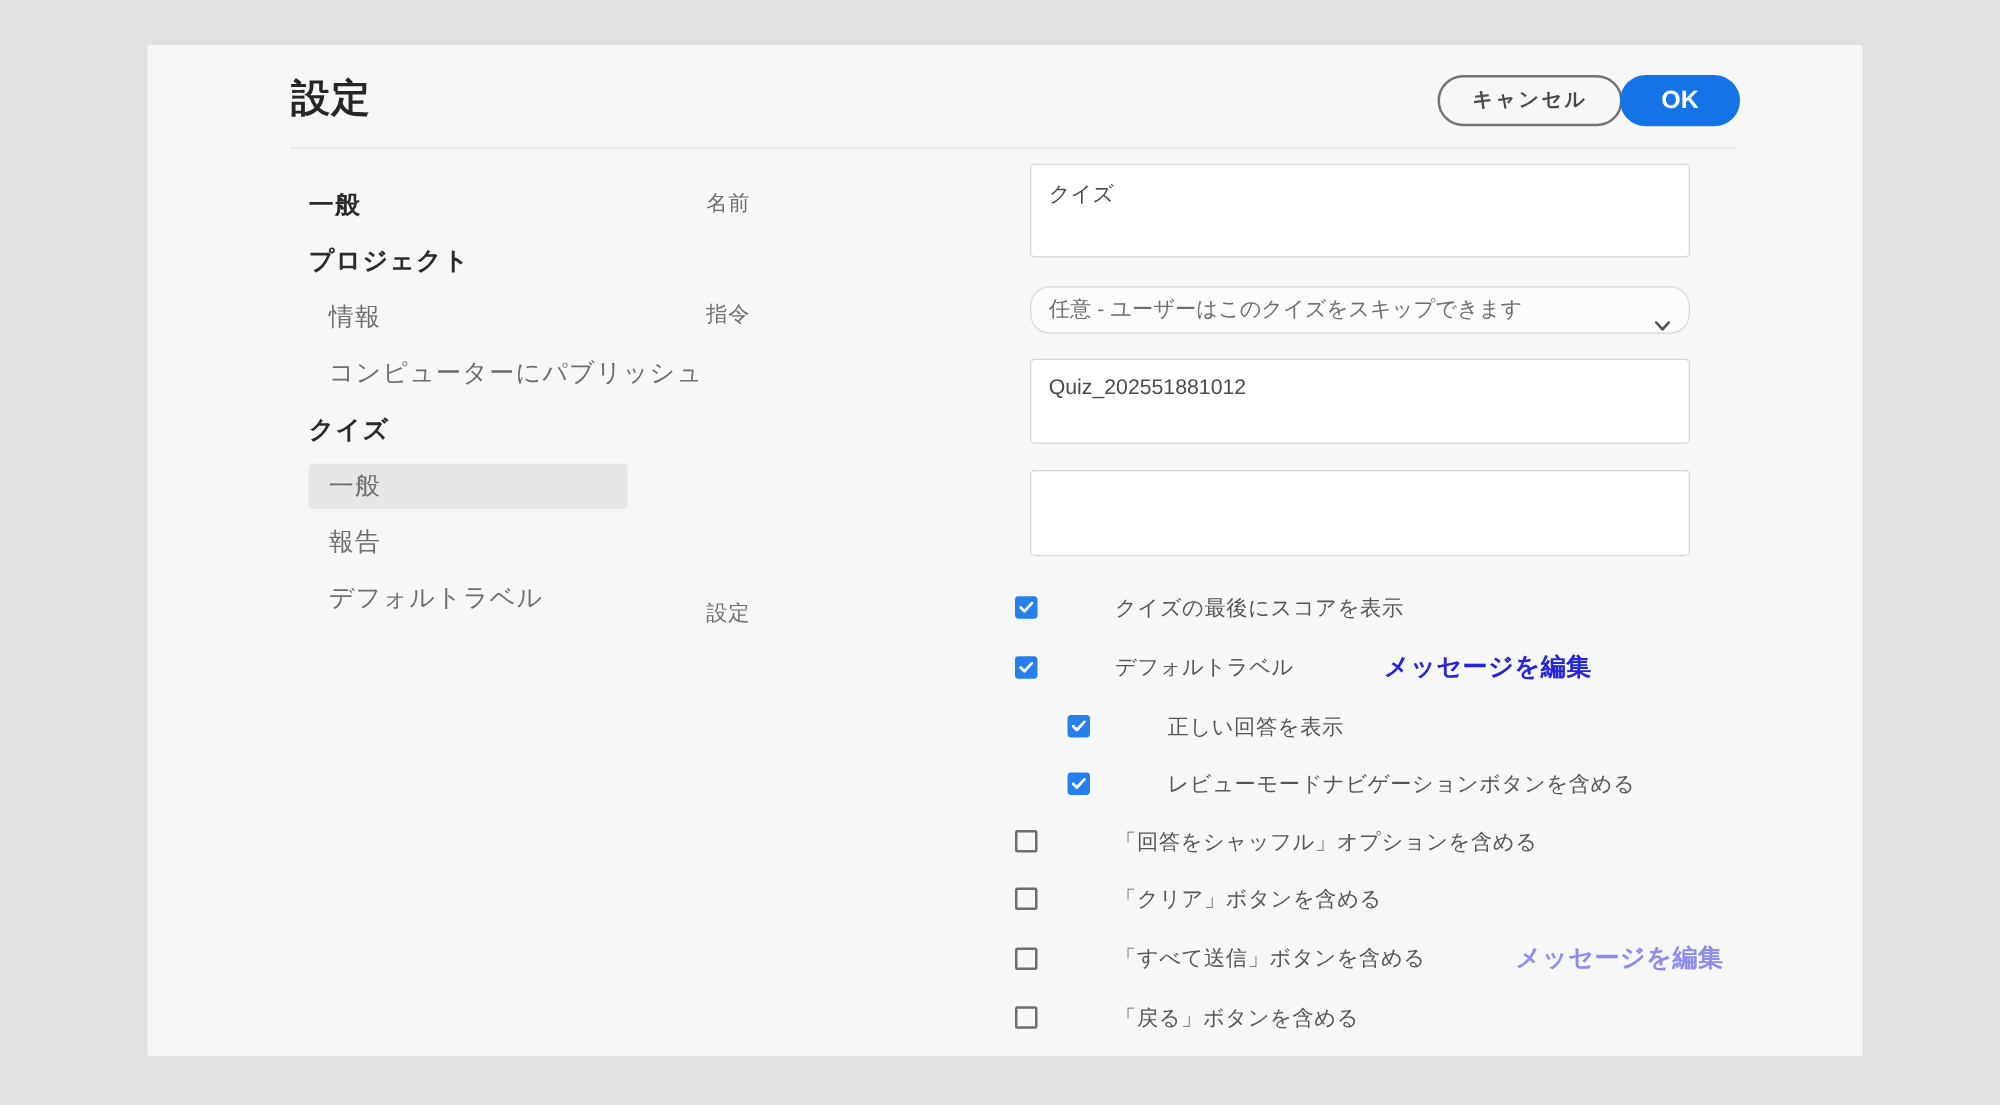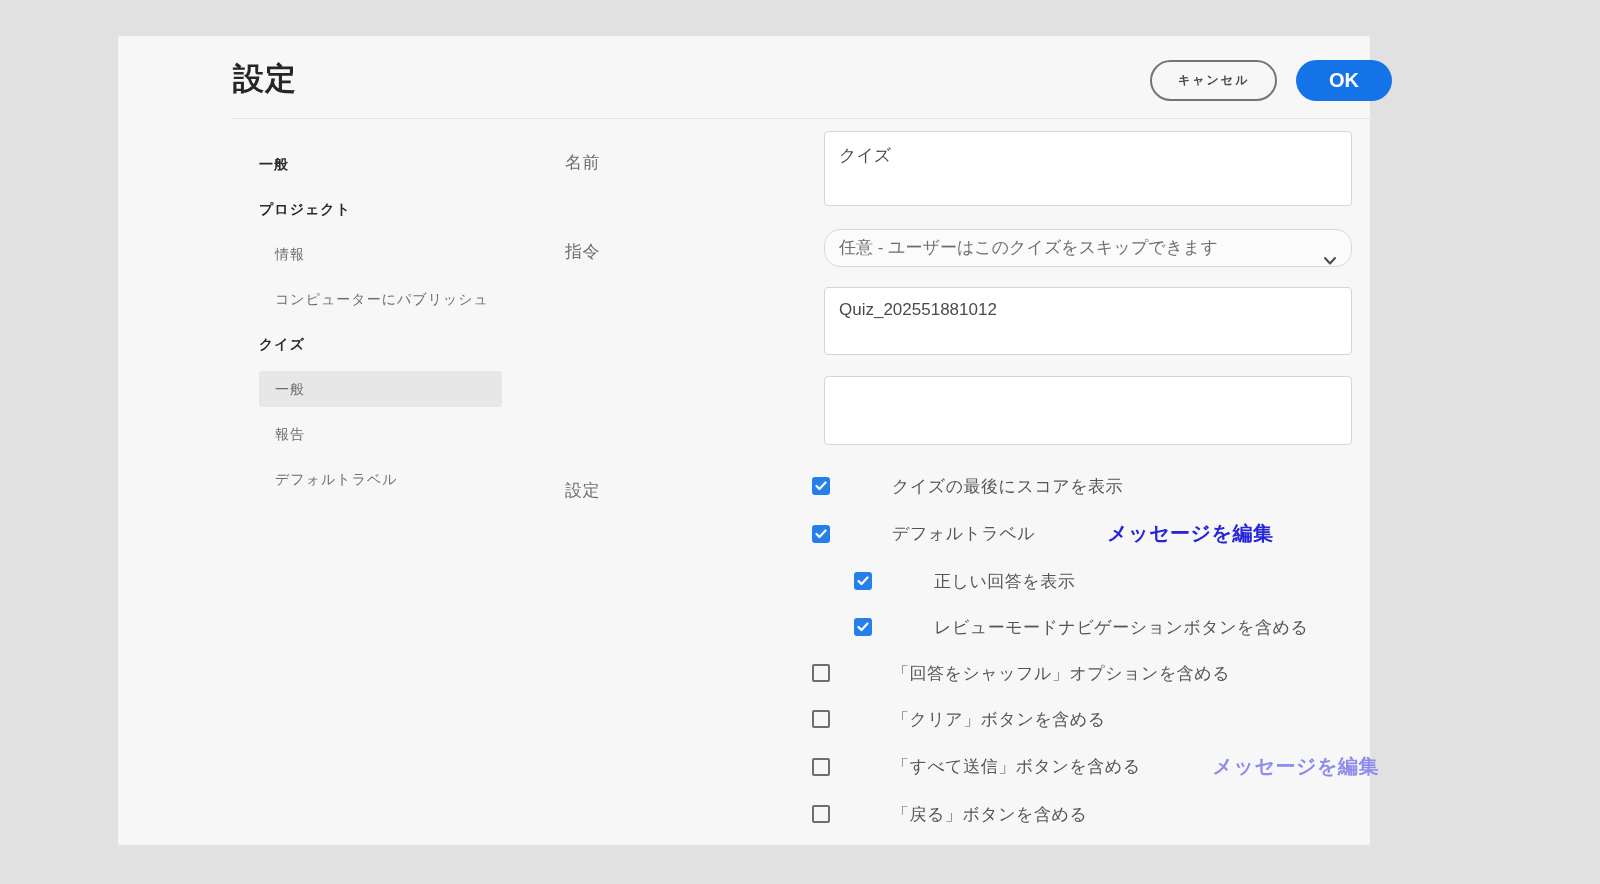--- a/index.html
+++ b/index.html
@@ -6,42 +6,42 @@
   html, body { width: 1600px; height: 884px; }
   body {
     background: #e1e1e1;
     font-family: "Liberation Sans", sans-serif;
     position: relative;
     overflow: hidden;
   }
   .card {
     position: absolute;
     left: 118px; top: 36px;
-    width: 1252px; height: 809px;
+    width: 1372px; height: 809px;
     background: #f7f7f7;
     border-radius: 2px;
   }
   .page-title {
     position: absolute;
     left: 115px; top: 22px;
     font-size: 31px;
     font-weight: 700;
     color: #262626;
     letter-spacing: 1px;
   }
   .btn-cancel {
     position: absolute;
     left: 1032px; top: 24px;
     height: 41px;
     padding: 0 26px;
     border: 2px solid #747474;
     border-radius: 21px;
     background: transparent;
     font-family: "Liberation Sans", sans-serif;
-    font-size: 12px;
+    font-size: 16px;
     font-weight: 700;
     color: #4a4a4a;
     letter-spacing: 2px;
     cursor: pointer;
   }
   .btn-ok {
     position: absolute;
     left: 1178px; top: 24px;
     width: 96px; height: 41px;
     border: none;
@@ -61,25 +61,24 @@
   
   .sidebar {
     position: absolute;
     left: 129px; top: 110px;
     width: 255px;
   }
   .side-row {
     height: 36px;
     line-height: 36px;
     margin-bottom: 9px;
-    font-size: 14px;
+    font-size: 20px;
     border-radius: 3px;
     white-space: nowrap;
     cursor: pointer;
-    margin-left: 12px;
   }
   .side-row.header {
     font-weight: 700;
     color: #2b2b2b;
     letter-spacing: 1px;
     cursor: default;
   }
   .side-row.item {
     padding-left: 16px;
     color: #6e6e6e;

